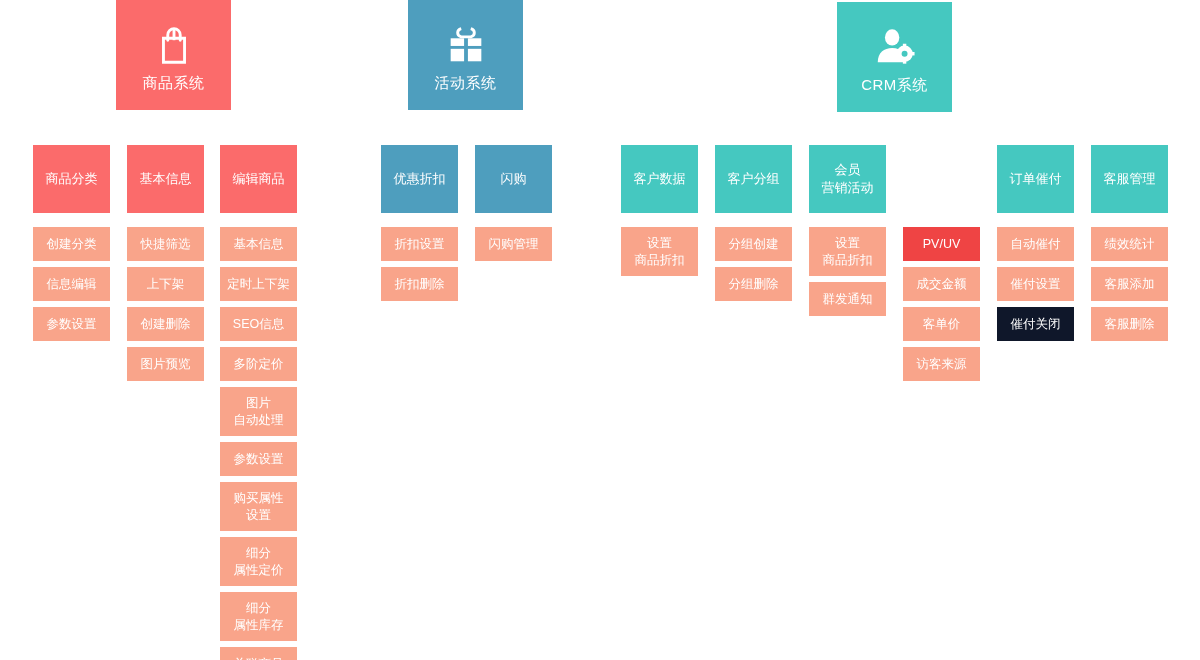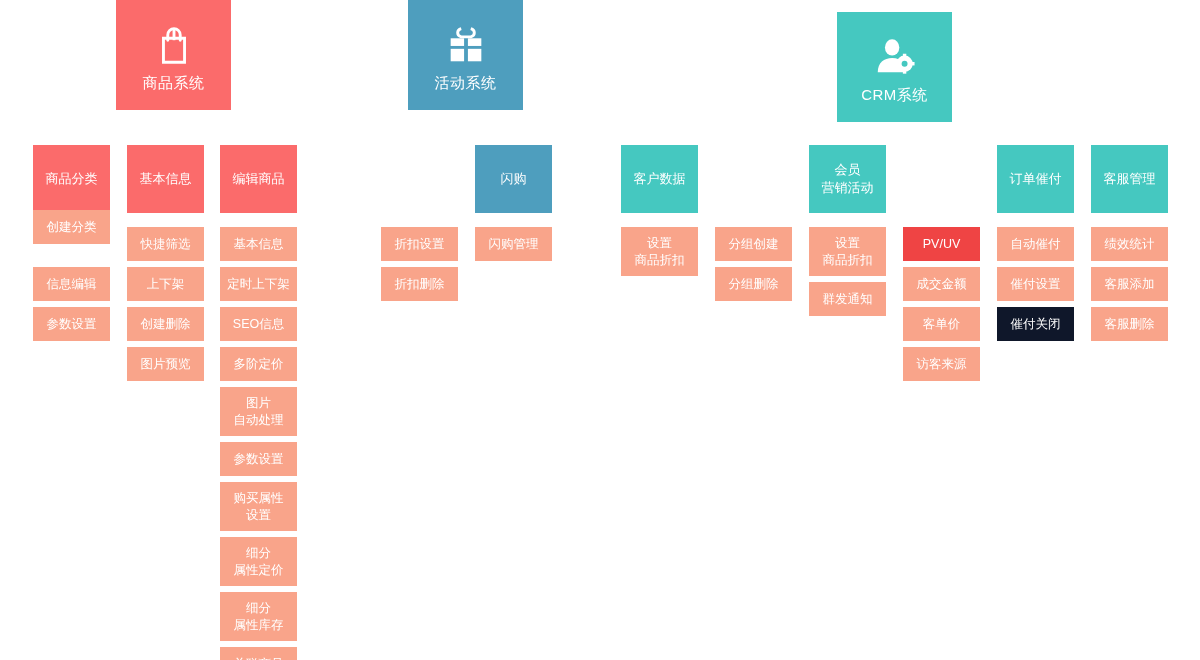--- a/index.html
+++ b/index.html
@@ -74,21 +74,21 @@
           <path d="M13 17 L13 42 L35 42 L35 17 Z" fill="none" stroke="#fff" stroke-width="3"></path>
           <path d="M17.5 19 L17.5 13.5 A6.5 6.5 0 0 1 30.5 13.5 L30.5 19" fill="none" stroke="#fff" stroke-width="3" stroke-linecap="round"></path>
           <path d="M24 7.5 L24 19" fill="none" stroke="#fff" stroke-width="3"></path>
         </svg>
       </span>
       <span class="sys-label">商品系统</span>
     </div>
     <div class="cat-card" style="left: 33px; top: 145px; background: rgb(251, 107, 107);">
       <span>商品分类</span>
     </div>
-    <div class="leaf one-line" style="left: 33px; top: 210px; background: rgb(249, 164, 138);">
+    <div class="leaf one-line" style="left: 33px; top: 227px; background: rgb(249, 164, 138);">
       <span>创建分类</span>
     </div>
     <div class="leaf one-line" style="left: 33px; top: 267px; background: rgb(249, 164, 138);">
       <span>信息编辑</span>
     </div>
     <div class="leaf one-line" style="left: 33px; top: 307px; background: rgb(249, 164, 138);">
       <span>参数设置</span>
     </div>
     <div class="cat-card" style="left: 127px; top: 145px; background: rgb(251, 107, 107);">
       <span>基本信息</span>
@@ -144,33 +144,36 @@
           <path d="M19 7 A5.5 4.5 0 0 0 19 15.5 L24 15.5" fill="none" stroke="#fff" stroke-width="3"></path>
           <path d="M29 7 A5.5 4.5 0 0 1 29 15.5 L24 15.5" fill="none" stroke="#fff" stroke-width="3"></path>
           <rect x="8" y="17" width="14" height="8" fill="#fff"></rect>
           <rect x="26" y="17" width="14" height="8" fill="#fff"></rect>
           <rect x="8" y="28" width="14" height="13" fill="#fff"></rect>
           <rect x="26" y="28" width="14" height="13" fill="#fff"></rect>
         </svg>
       </span>
       <span class="sys-label">活动系统</span>
     </div>
+    <div class="cat-card" style="left: 381px; top: 145px; background: rgb(78, 158, 190);">
+      <span>优惠折扣</span>
+    </div>
     <div class="leaf one-line" style="left: 381px; top: 227px; background: rgb(249, 164, 138);">
       <span>折扣设置</span>
     </div>
     <div class="leaf one-line" style="left: 381px; top: 267px; background: rgb(249, 164, 138);">
       <span>折扣删除</span>
     </div>
     <div class="cat-card" style="left: 475px; top: 145px; background: rgb(78, 158, 190);">
       <span>闪购</span>
     </div>
     <div class="leaf one-line" style="left: 475px; top: 227px; background: rgb(249, 164, 138);">
       <span>闪购管理</span>
     </div>
-    <div class="sys-card" style="left: 837px; top: 12px; background: rgb(69, 200, 192);">
+    <div class="sys-card" style="left: 837px; top: 2px; background: rgb(69, 200, 192);">
       <span class="sys-icon">
         <svg viewBox="0 0 48 48" xmlns="http://www.w3.org/2000/svg">
           <ellipse cx="21" cy="14" rx="7.5" ry="8.5" fill="#fff"></ellipse>
           <path d="M6 40 C6 30 12.5 25 21 25 C26 25 30 26.7 32.8 29.6 L32.8 40 Z" fill="#fff"></path>
           <circle cx="34" cy="31" r="8.5" fill="#fff"></circle>
           <circle cx="34" cy="31" r="3.1" fill="#45C8C0"></circle>
           <g fill="#fff">
             <rect x="32.2" y="20.6" width="3.6" height="4.2"></rect>
             <rect x="32.2" y="37.2" width="3.6" height="4.2"></rect>
             <rect x="23.6" y="29.2" width="4.2" height="3.6"></rect>
@@ -179,20 +182,23 @@
         </svg>
       </span>
       <span class="sys-label">CRM系统</span>
     </div>
     <div class="cat-card" style="left: 621px; top: 145px; background: rgb(69, 200, 192);">
       <span>客户数据</span>
     </div>
     <div class="leaf two-line" style="left: 621px; top: 227px; background: rgb(249, 164, 138);">
       <span>设置<br>商品折扣</span>
     </div>
+    <div class="cat-card" style="left: 715px; top: 145px; background: rgb(69, 200, 192);">
+      <span>客户分组</span>
+    </div>
     <div class="leaf one-line" style="left: 715px; top: 227px; background: rgb(249, 164, 138);">
       <span>分组创建</span>
     </div>
     <div class="leaf one-line" style="left: 715px; top: 267px; background: rgb(249, 164, 138);">
       <span>分组删除</span>
     </div>
     <div class="cat-card" style="left: 809px; top: 145px; background: rgb(69, 200, 192);">
       <span>会员<br>营销活动</span>
     </div>
     <div class="leaf two-line" style="left: 809px; top: 227px; background: rgb(249, 164, 138);">

